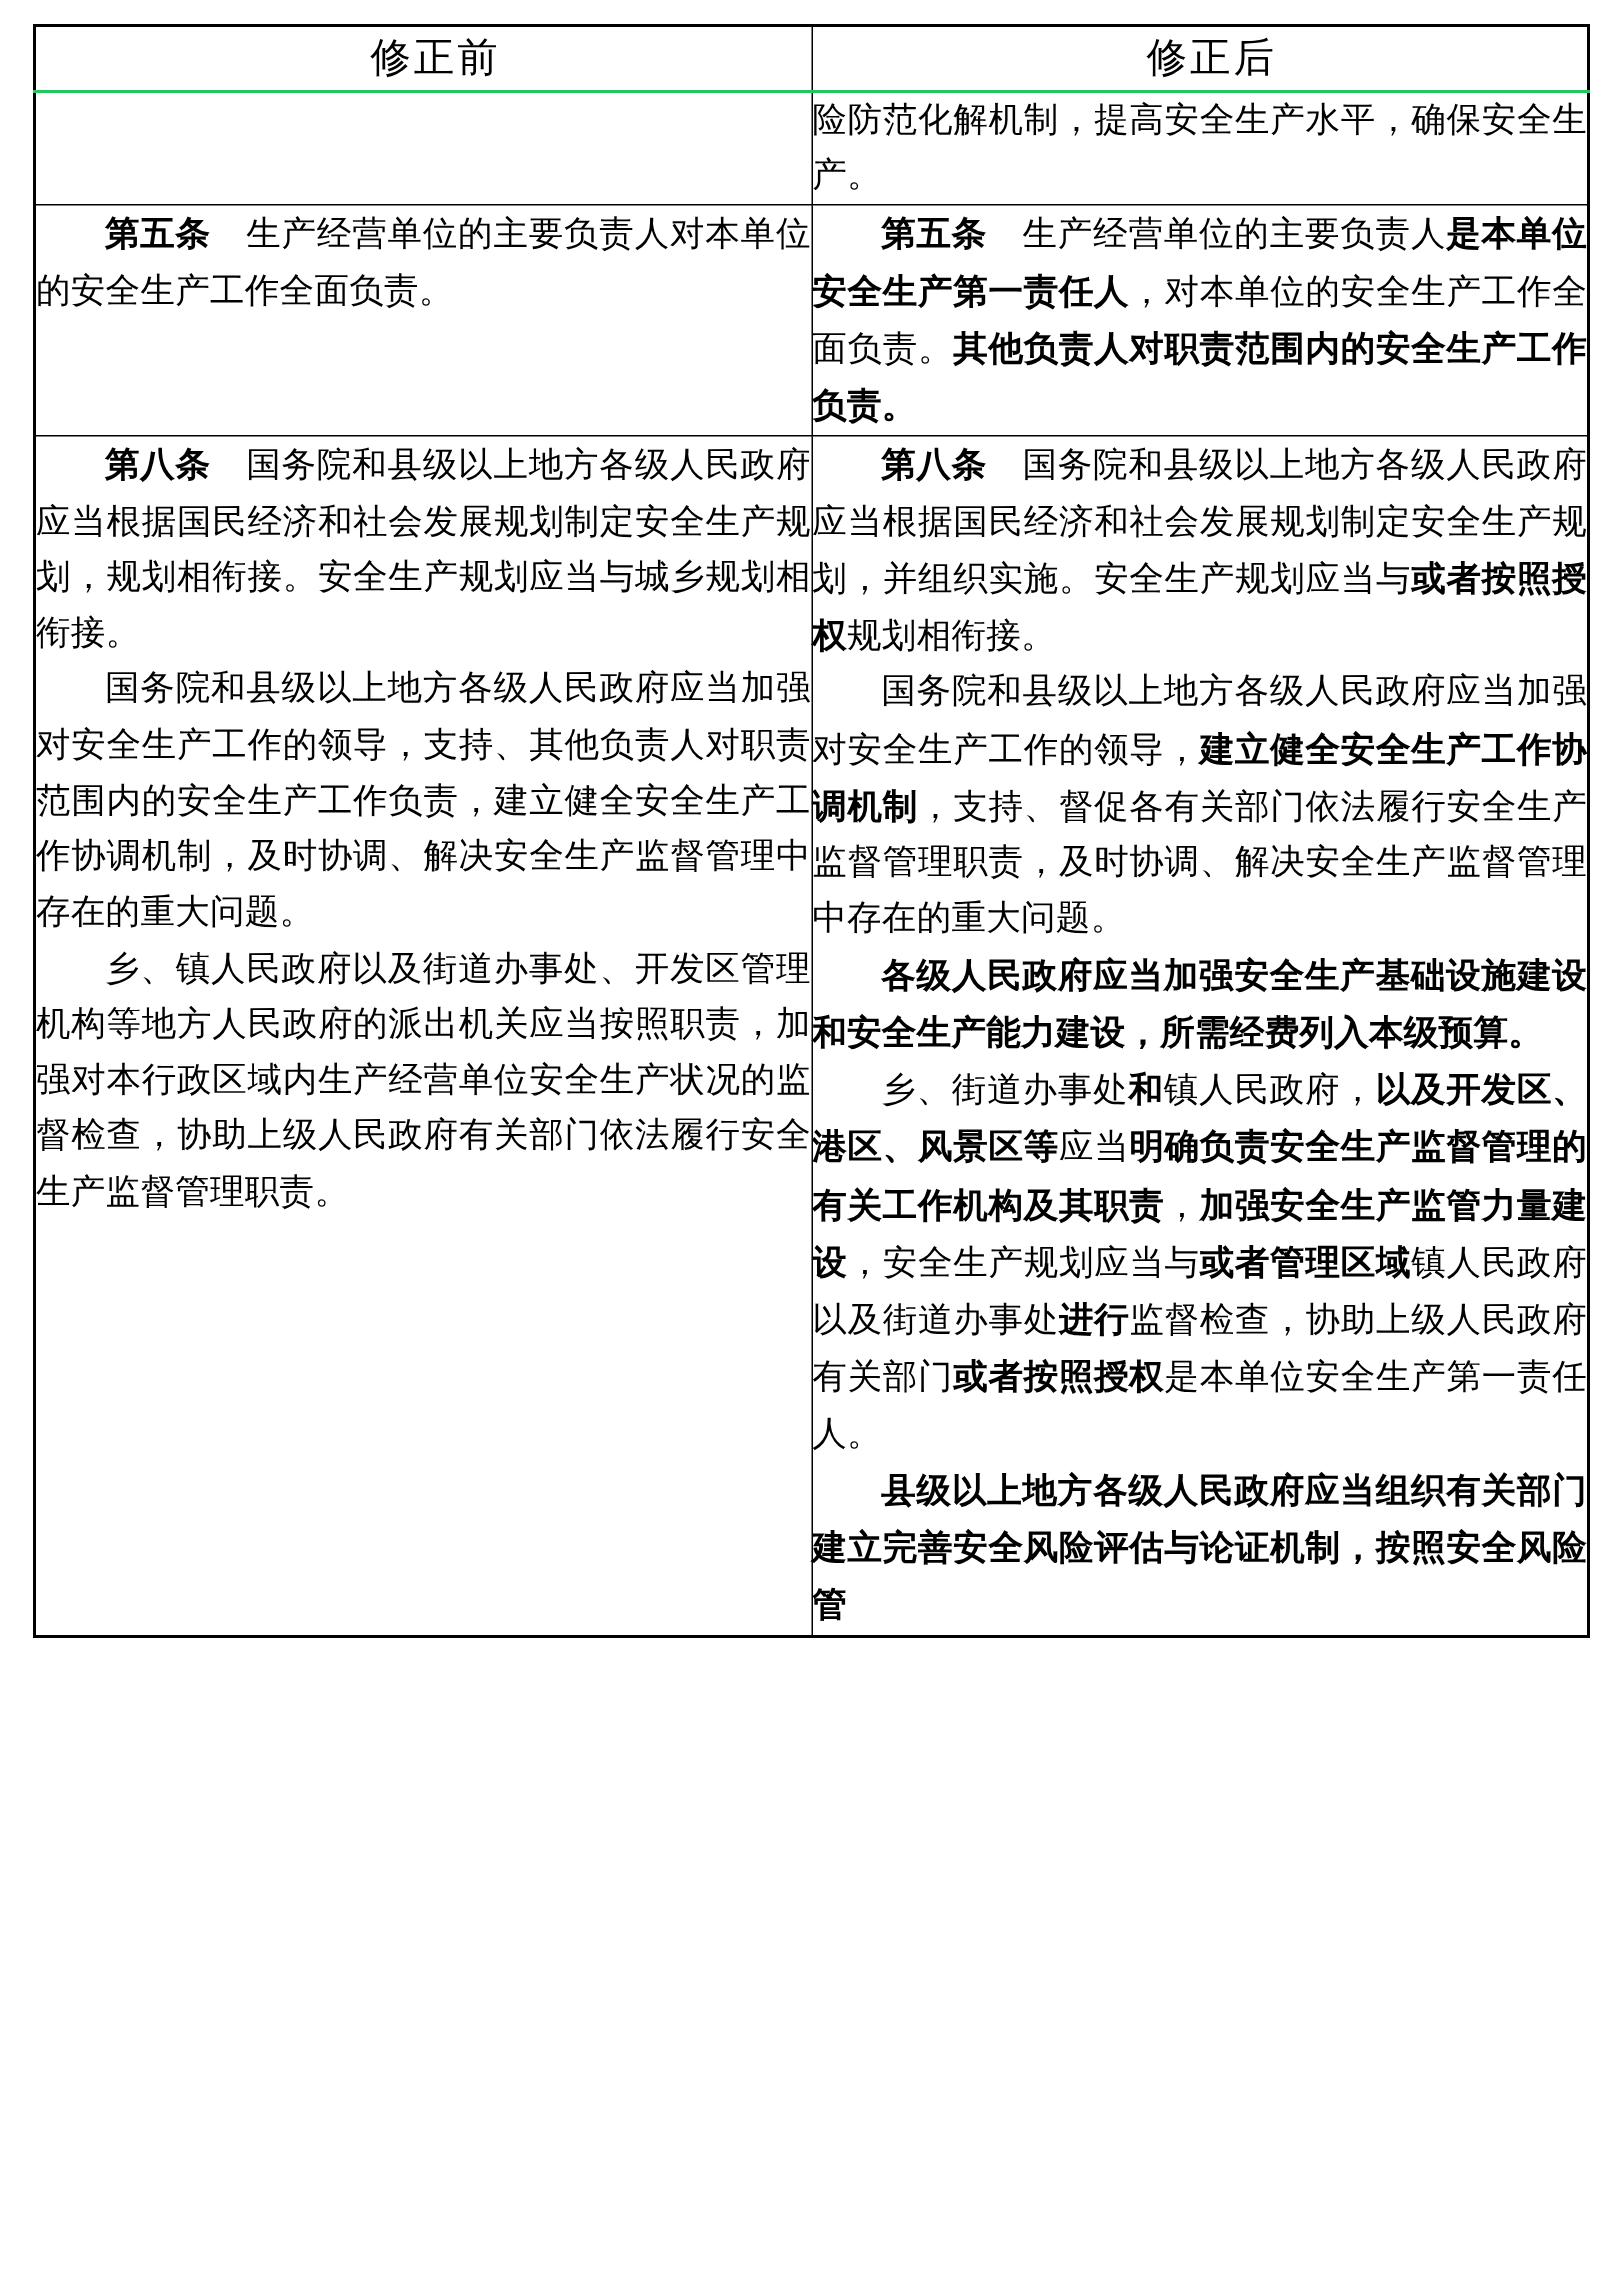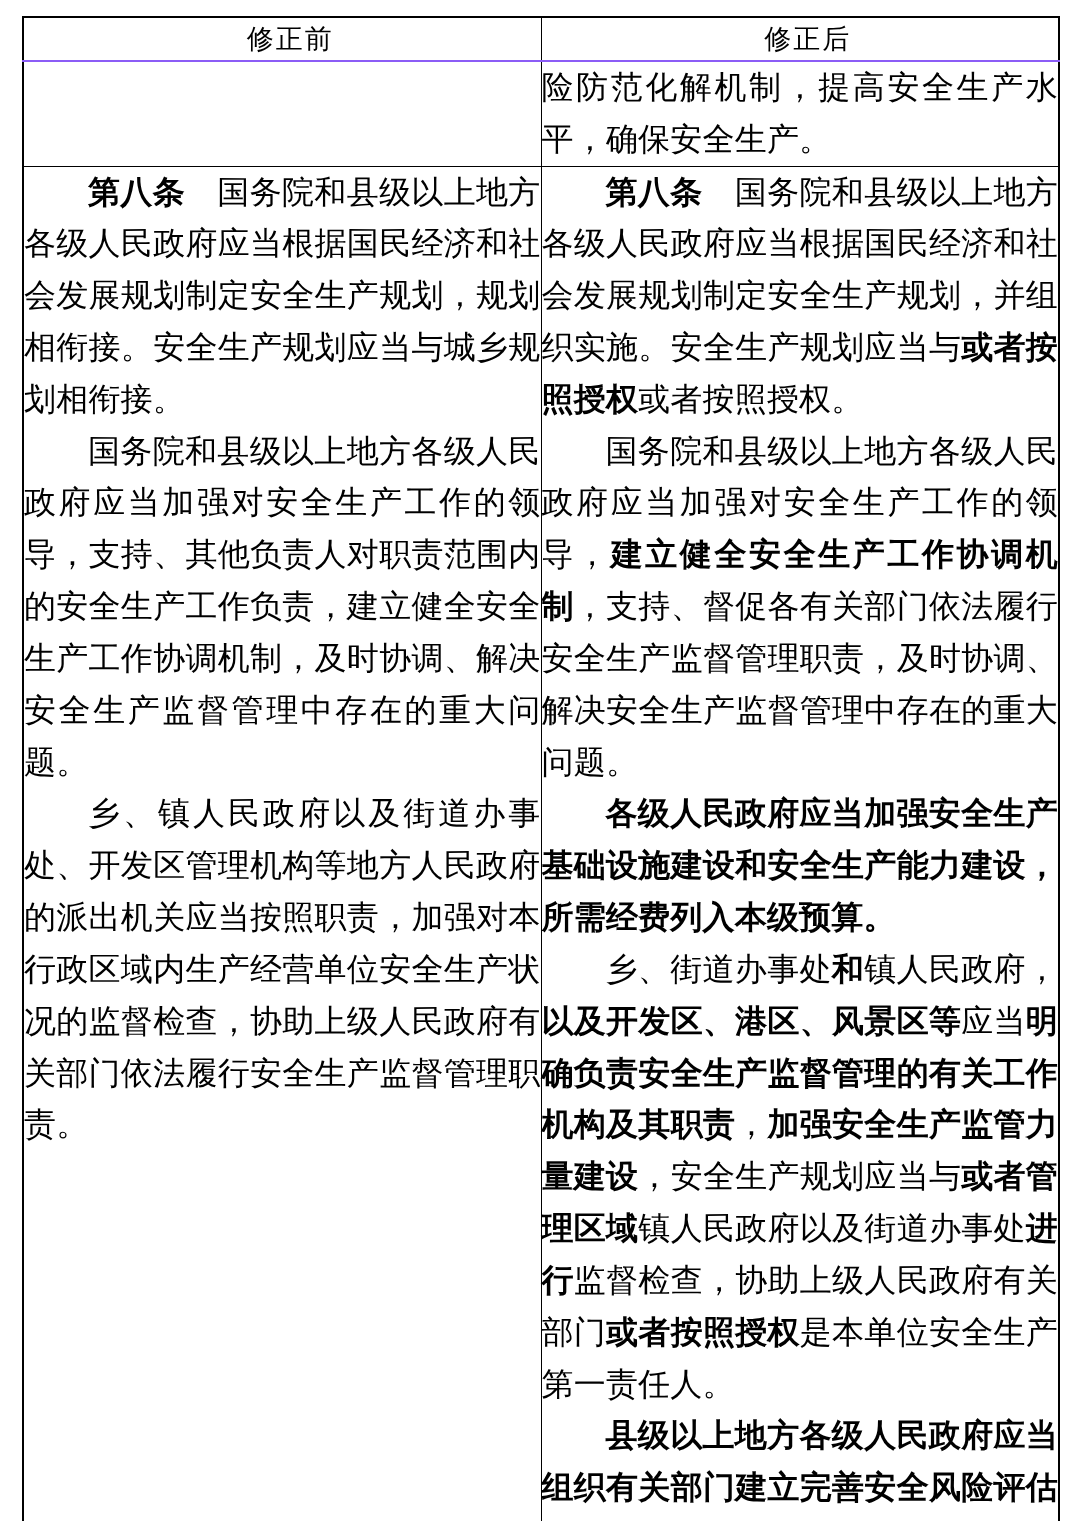--- a/index.html
+++ b/index.html
@@ -28,34 +28,34 @@
     border: 2px solid #000;
   }
   table.compare col.c1 { width: 518px; }
   table.compare col.c2 { width: 518px; }
   table.compare th, table.compare td {
     border: 1px solid #000;
     vertical-align: top;
     padding: 0;
   }
   table.compare th {
-    border-bottom: 2px solid #8b5cf6;
+    border-bottom: 2px solid #22c55e;
     padding-left: 16px;
   }
   .hdr {
     text-align: center;
     font-size: 27px;
     line-height: 1.55;
     padding: 12px 0 14px 0;
     font-weight: normal;
     letter-spacing: 2px;
   }
   .cell {
     padding: 8px 14px 10px 14px;
-    font-size: 32px;
+    font-size: 23px;
     line-height: 1.62;
     letter-spacing: 0.2px;
     text-align: justify;
     text-justify: inter-ideograph;
   }
   .cell p {
     margin: 0;
     text-indent: 2em;
   }
   .cell p.noind {
@@ -88,26 +88,34 @@
     <tr>
           <td class="cell">
             <div class="empty"></div>
           </td>
           <td class="cell">
             <p class="noind"><span>险防范化解机制，提高安全生产水平，确保安全生产。</span></p>
           </td>
         </tr>
         <tr>
           <td class="cell">
+            <p><b class="ins">第五条</b><span>　生产经营单位的主要负责人对本单位的安全生产工作全面负责。</span></p>
+          </td>
+          <td class="cell">
+            <p><b class="ins">第五条</b><span>　生产经营单位的主要负责人</span><b class="ins">是本单位安全生产第一责任人</b><span>，对本单位的安全生产工作全面负责。</span><b class="ins">其他负责人对职责范围内的安全生产工作负责。</b></p>
+          </td>
+        </tr>
+        <tr>
+          <td class="cell">
             <p><b class="ins">第八条</b><span>　国务院和县级以上地方各级人民政府应当根据国民经济和社会发展规划制定安全生产规划，规划相衔接。安全生产规划应当与城乡规划相衔接。</span></p>
             <p><span>国务院和县级以上地方各级人民政府应当加强对安全生产工作的领导，支持、其他负责人对职责范围内的安全生产工作负责，建立健全安全生产工作协调机制，及时协调、解决安全生产监督管理中存在的重大问题。</span></p>
             <p><span>乡、镇人民政府以及街道办事处、开发区管理机构等地方人民政府的派出机关应当按照职责，加强对本行政区域内生产经营单位安全生产状况的监督检查，协助上级人民政府有关部门依法履行安全生产监督管理职责。</span></p>
           </td>
           <td class="cell">
-            <p><b class="ins">第八条</b><span>　国务院和县级以上地方各级人民政府应当根据国民经济和社会发展规划制定安全生产规划，并组织实施。安全生产规划应当与</span><b class="ins">或者按照授权</b><span>或者按照授权。</span></p>
+            <p><b class="ins">第八条</b><span>　国务院和县级以上地方各级人民政府应当根据国民经济和社会发展规划制定安全生产规划，并组织实施。安全生产规划应当与</span><b class="ins">或者按照授权</b><span>规划相衔接。</span></p>
             <p><span>国务院和县级以上地方各级人民政府应当加强对安全生产工作的领导，</span><b class="ins">建立健全安全生产工作协调机制</b><span>，支持、督促各有关部门依法履行安全生产监督管理职责，及时协调、解决安全生产监督管理中存在的重大问题。</span></p>
             <p><b class="ins">各级人民政府应当加强安全生产基础设施建设和安全生产能力建设，所需经费列入本级预算。</b></p>
             <p><span>乡、街道办事处</span><b class="ins">和</b><span>镇人民政府，</span><b class="ins">以及开发区、港区、风景区等</b><span>应当</span><b class="ins">明确负责安全生产监督管理的有关工作机构及其职责</b><span>，</span><b class="ins">加强安全生产监管力量建设</b><span>，安全生产规划应当与</span><b class="ins">或者管理区域</b><span>镇人民政府以及街道办事处</span><b class="ins">进行</b><span>监督检查，协助上级人民政府有关部门</span><b class="ins">或者按照授权</b><span>是本单位安全生产第一责任人。</span></p>
             <p><b class="ins">县级以上地方各级人民政府应当组织有关部门建立完善安全风险评估与论证机制，按照安全风险管</b></p>
           </td>
         </tr>
       </tbody>
   </table>
 </div>
 

